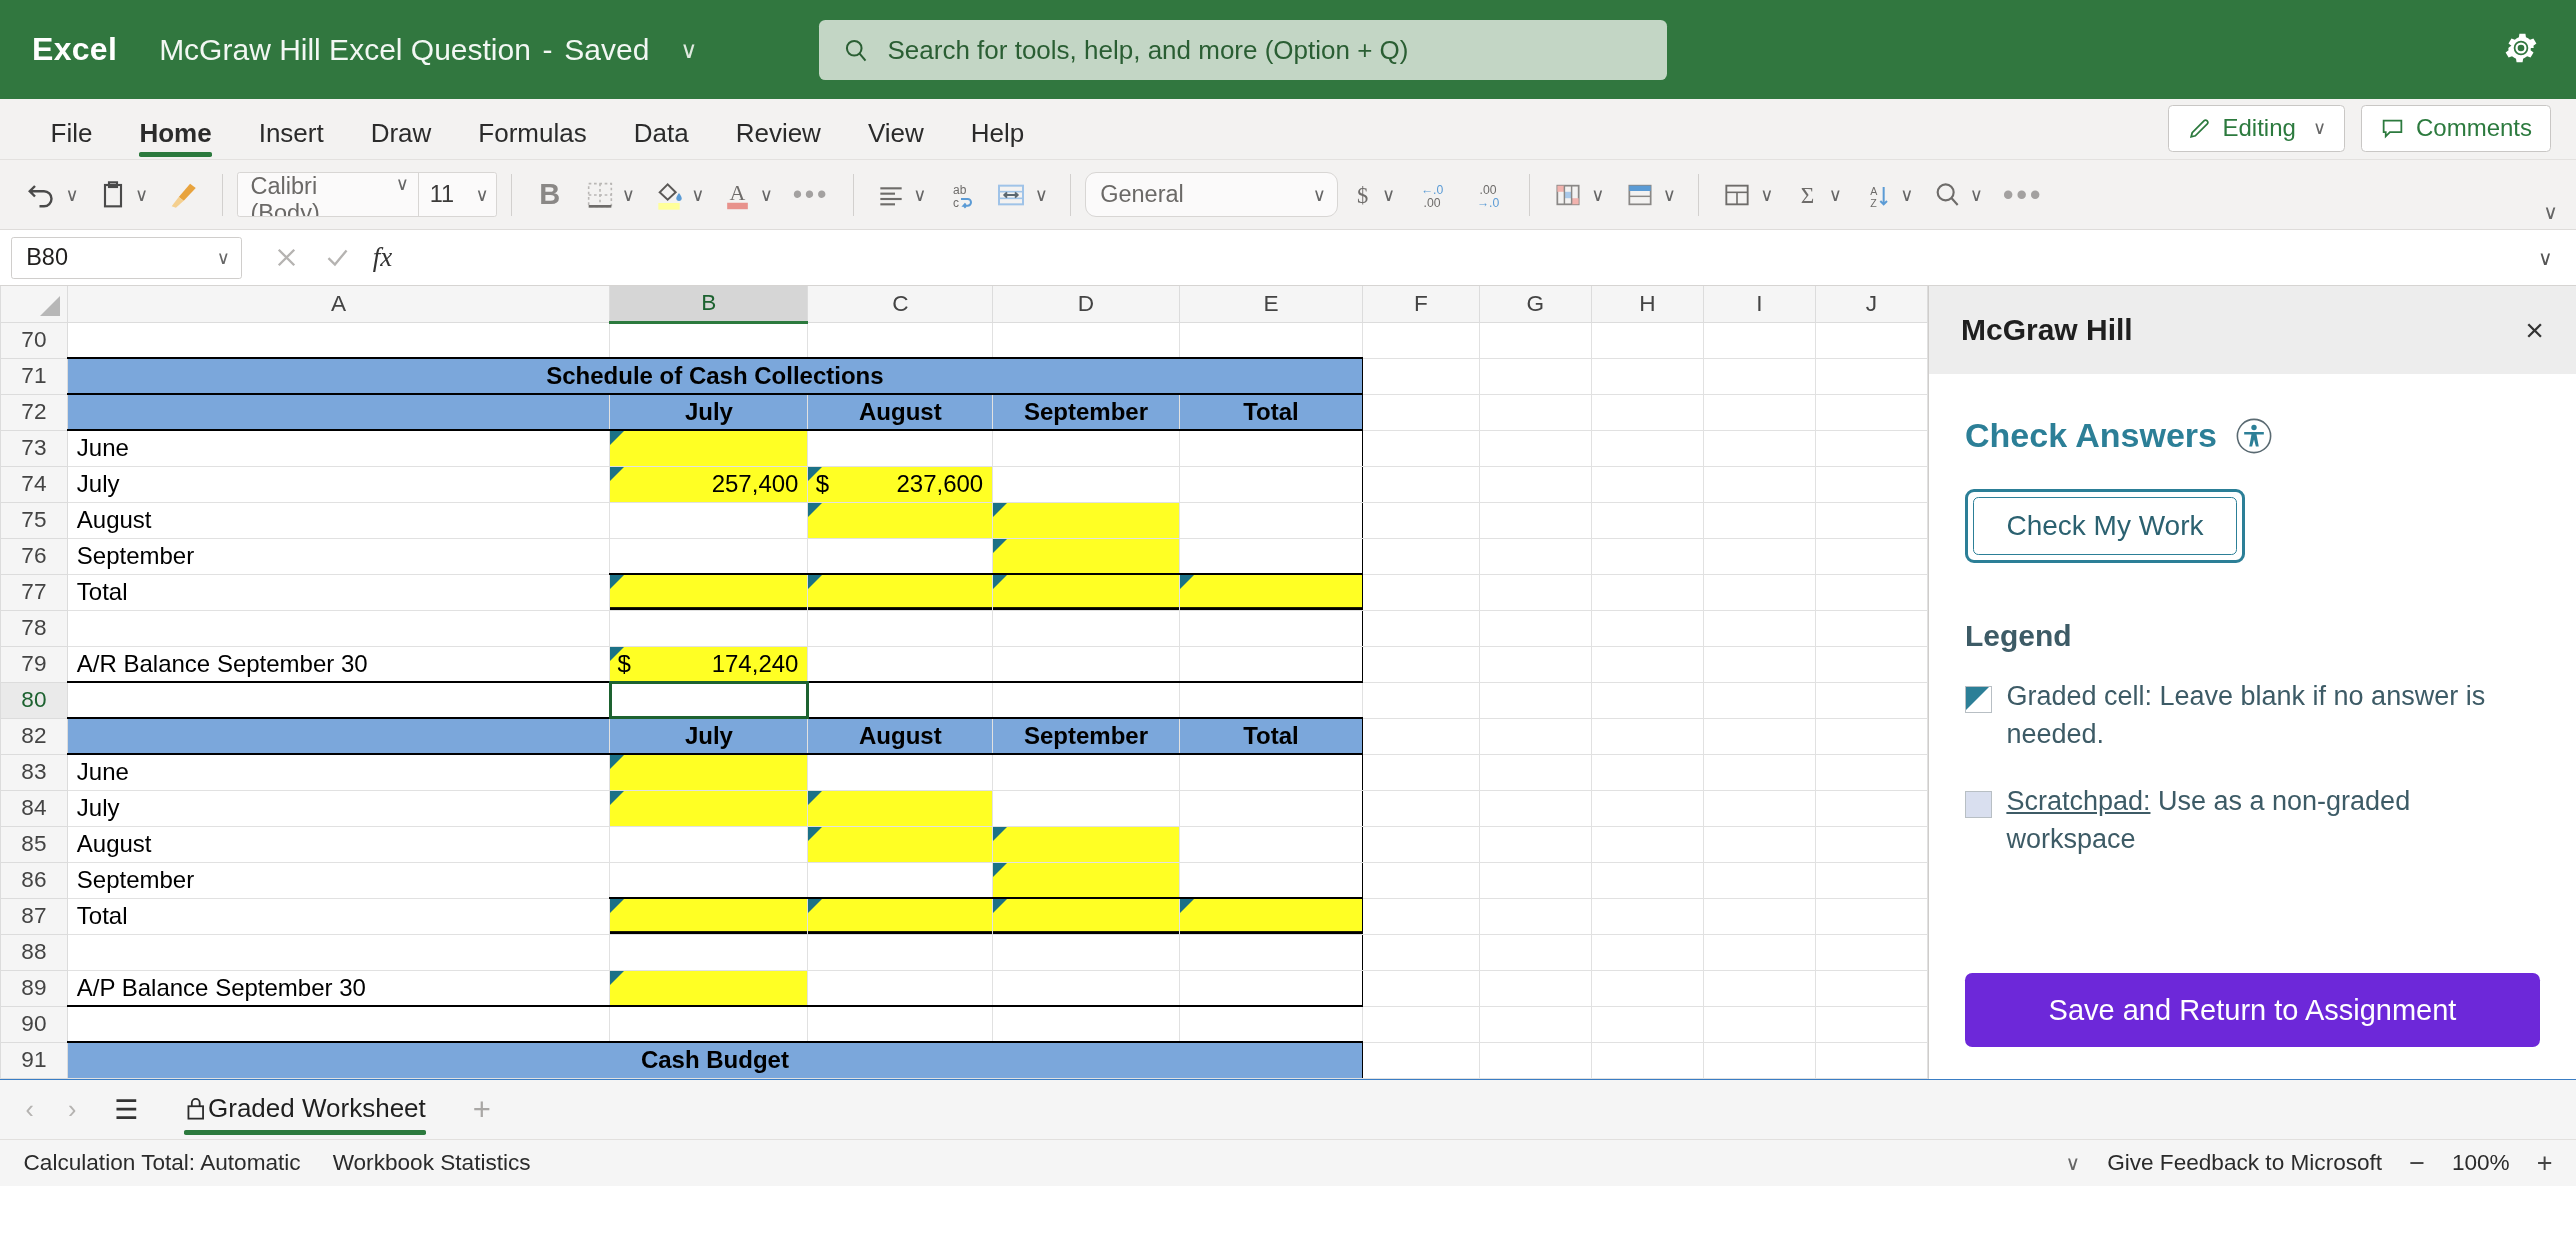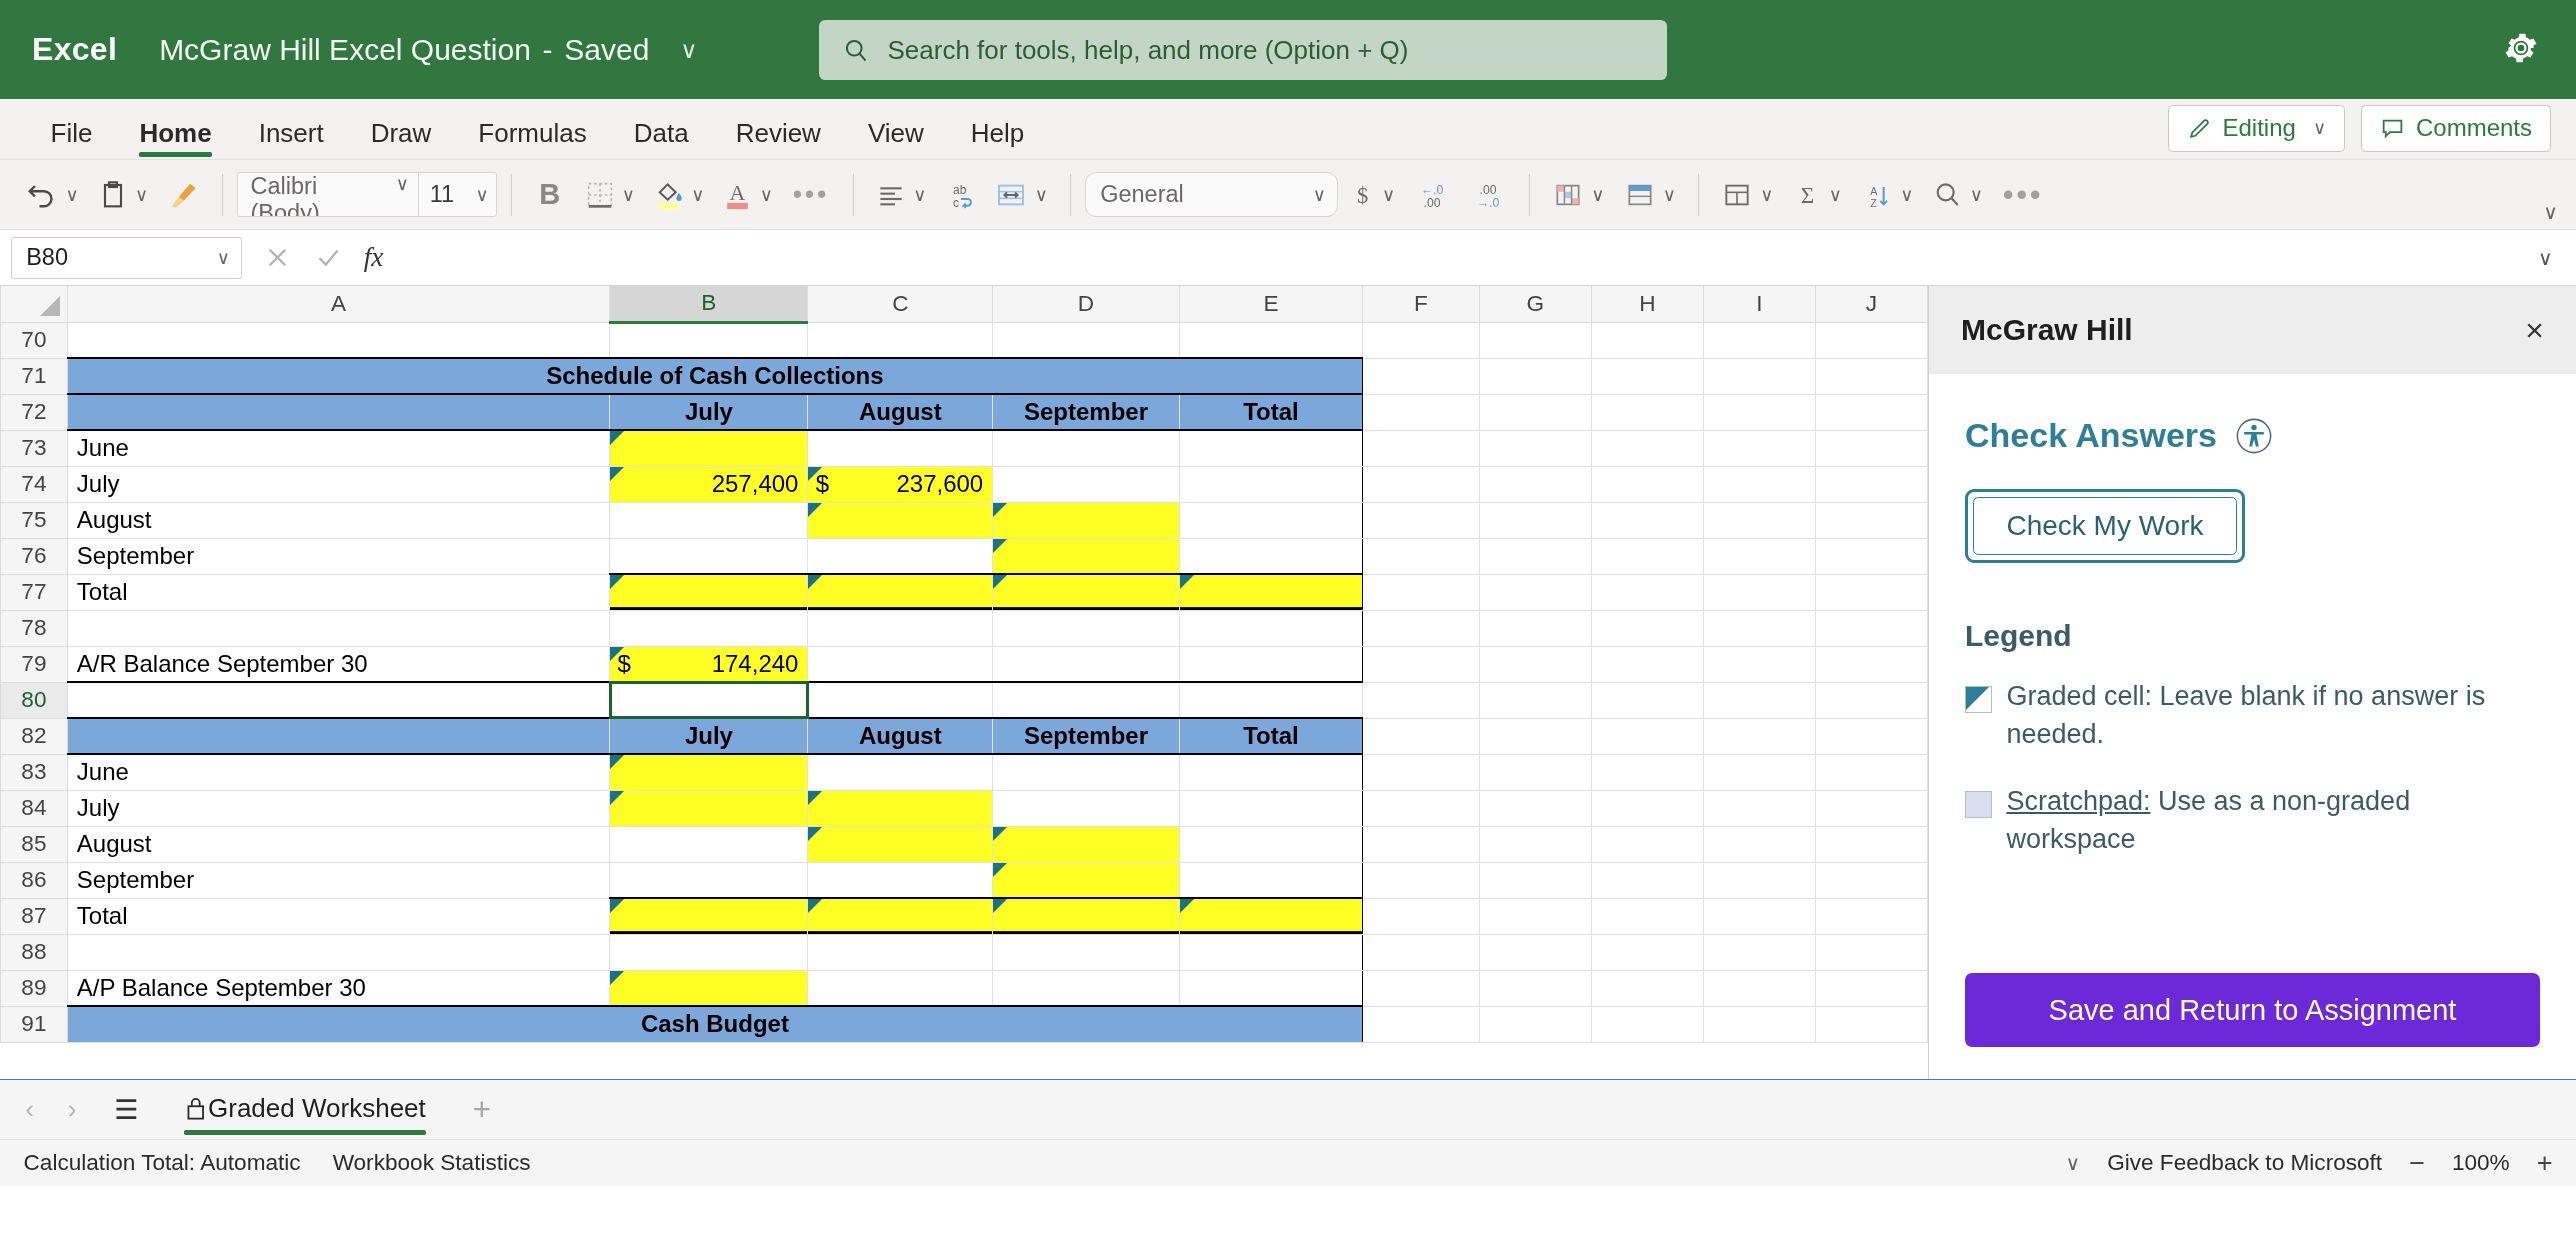--- a/index.html
+++ b/index.html
@@ -78,21 +78,21 @@
     border-radius: 11px; display: flex; align-items: center; justify-content: space-between;
     padding: 0 10.8px 0 14.4px; font-size: 23.5px; color: #6b6967; cursor: pointer;
   }
   .boldbtn { font-size: 29px; font-weight: bold; color: #8a8886; padding: 1.8px 12.6px; cursor: pointer; }
   .dots { font-size: 27px; color: #a3a1a0; letter-spacing: 2.7px; padding: 0 9px; cursor: pointer; }
   .ribbon-collapse { position: absolute; right: 18px; bottom: 5.4px; color: #666; font-size: 20px; cursor: pointer; }
 
   
   .fbar {
     height: 56px; background: #fff; display: flex; align-items: center; flex: 0 0 56px;
-    padding: 0 10.8px; border-bottom: 0.9px solid #d6d4d2;
+    padding: 0 10.8px; gap: 9px; border-bottom: 0.9px solid #d6d4d2;
   }
   .namebox {
     width: 231px; height: 42px; border: 0.9px solid #d0cecc; border-radius: 2.7px;
     display: flex; align-items: center; justify-content: space-between;
     padding: 0 10.8px 0 14.4px; font-size: 23.5px; color: #201f1e; cursor: pointer; background: #fff;
   }
   .fbtns { display: flex; align-items: center; gap: 20px; padding: 0 20px; }
   .fline { flex: 1; height: 42px; display: flex; align-items: center; padding-left: 12.6px; cursor: text; }
   .fbar-caret { color: #555; font-size: 20px; padding-right: 12.6px; cursor: pointer; }
 
@@ -766,20 +766,33 @@
           <td class="cell bb"></td>
           <td class="cell bb"></td>
           <td class="cell bb br"></td>
           <td class="cell"></td>
           <td class="cell"></td>
           <td class="cell"></td>
           <td class="cell"></td>
           <td class="cell"></td>
         </tr>
 
+        <tr>
+          <td class="rowhdr">90</td>
+          <td class="cell"></td>
+          <td class="cell"></td>
+          <td class="cell"></td>
+          <td class="cell"></td>
+          <td class="cell"></td>
+          <td class="cell"></td>
+          <td class="cell"></td>
+          <td class="cell"></td>
+          <td class="cell"></td>
+          <td class="cell"></td>
+        </tr>
 
         <tr>
           <td class="rowhdr">91</td>
           <td class="cell blue bt bl" colspan="5" style="border-right:1.8px solid #000;">Cash Budget</td>
           <td class="cell"></td>
           <td class="cell"></td>
           <td class="cell"></td>
           <td class="cell"></td>
           <td class="cell"></td>
         </tr>

